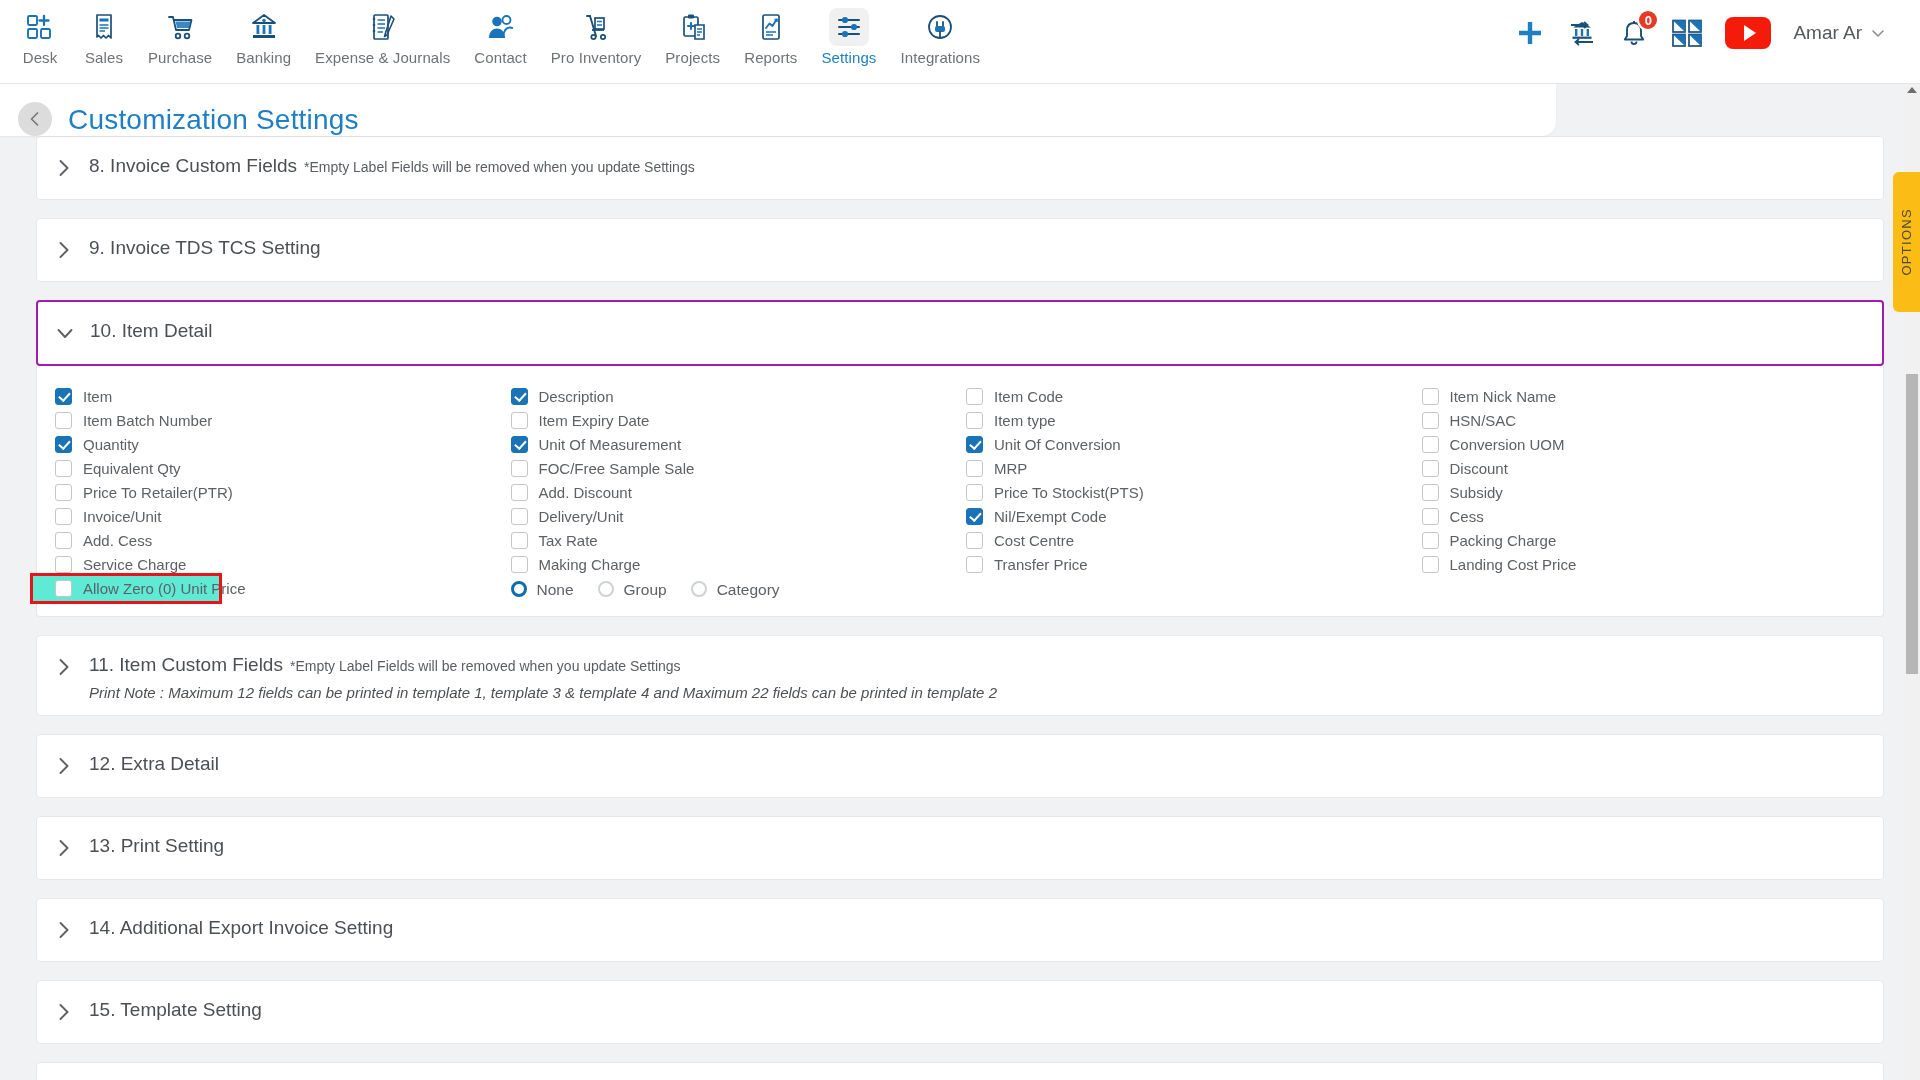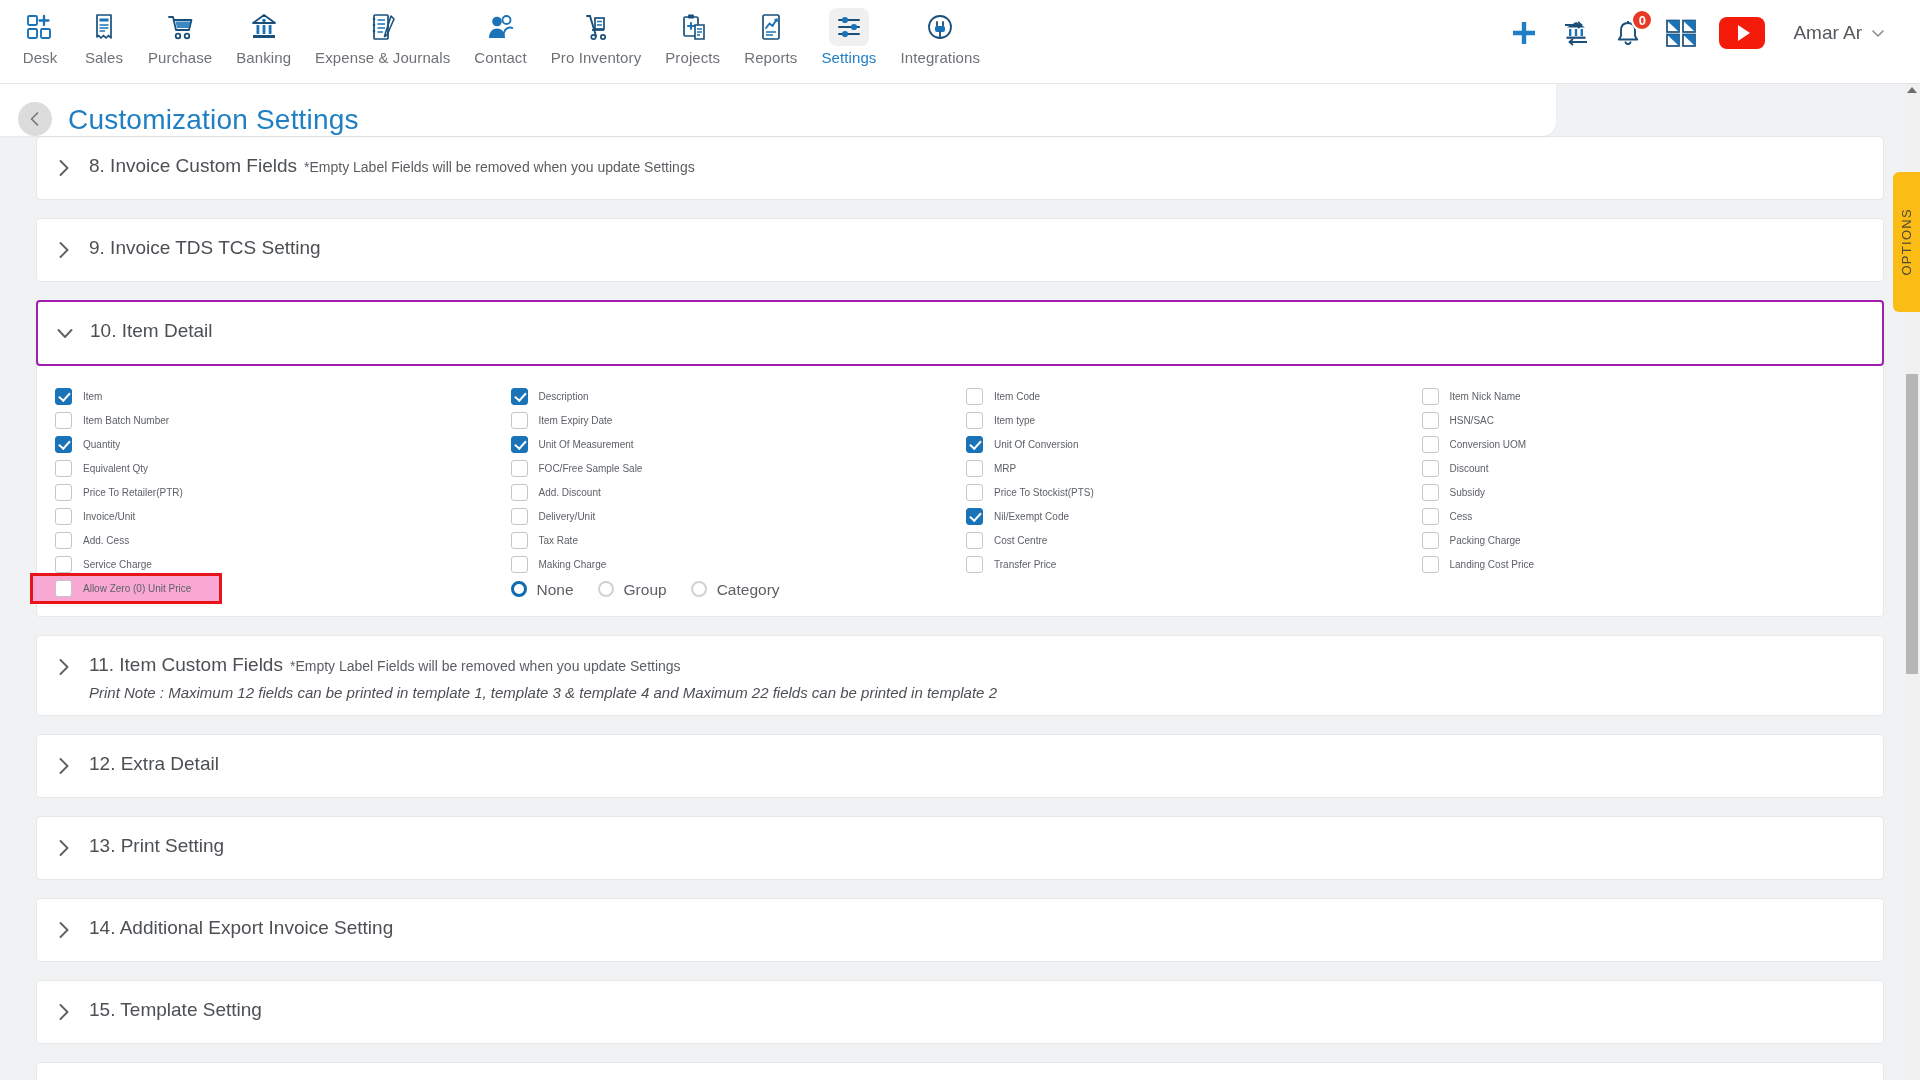--- a/index.html
+++ b/index.html
@@ -69,21 +69,20 @@
   .yt .tri {
     width: 0; height: 0;
     border-left: 12px solid #fff;
     border-top: 8px solid transparent;
     border-bottom: 8px solid transparent;
     margin-left: 3px;
   }
   .user {
     display: flex; align-items: center; gap: 8px;
     font-size: 19px; color: #55595d; cursor: pointer;
-    margin-left: 6px;
   }
 
   
   .page-head {
     position: absolute; top: 84px; left: 0;
     width: 1556px; height: 52px;
     background: #ffffff;
     border-bottom-right-radius: 14px;
     display: flex; align-items: flex-end;
     padding-left: 18px;
@@ -191,27 +190,27 @@
   .cb.on::after {
     content: "";
     position: absolute;
     left: 5px; top: 1.5px;
     width: 4.5px; height: 9px;
     border: solid #fff;
     border-width: 0 2px 2px 0;
     transform: rotate(42deg);
   }
   .chk-label {
-    font-size: 10px; color: #5d6166;
+    font-size: 15px; color: #5d6166;
     white-space: nowrap;
   }
   .highlight-box {
     outline: 3px solid #e8141a;
     outline-offset: 0px;
-    background: #f9a8d4;
+    background: #5eead4;
     padding-left: 22px;
     margin-left: -22px;
     padding-right: 14px;
     width: 186px;
     height: 25px;
   }
 
   
   .radio-row {
     display: flex; align-items: center;

